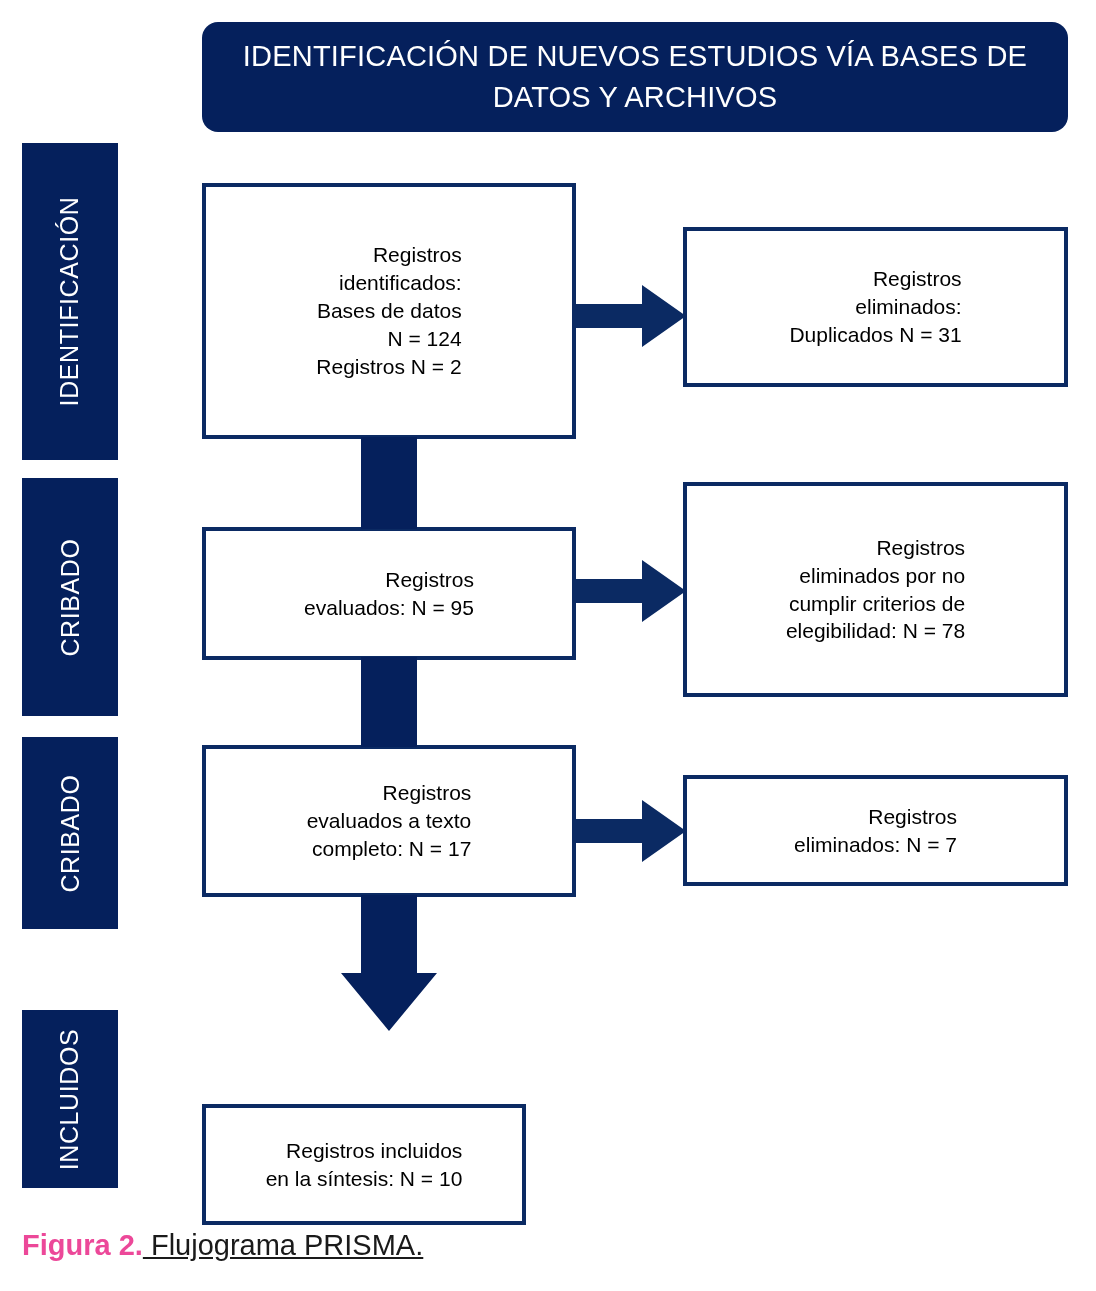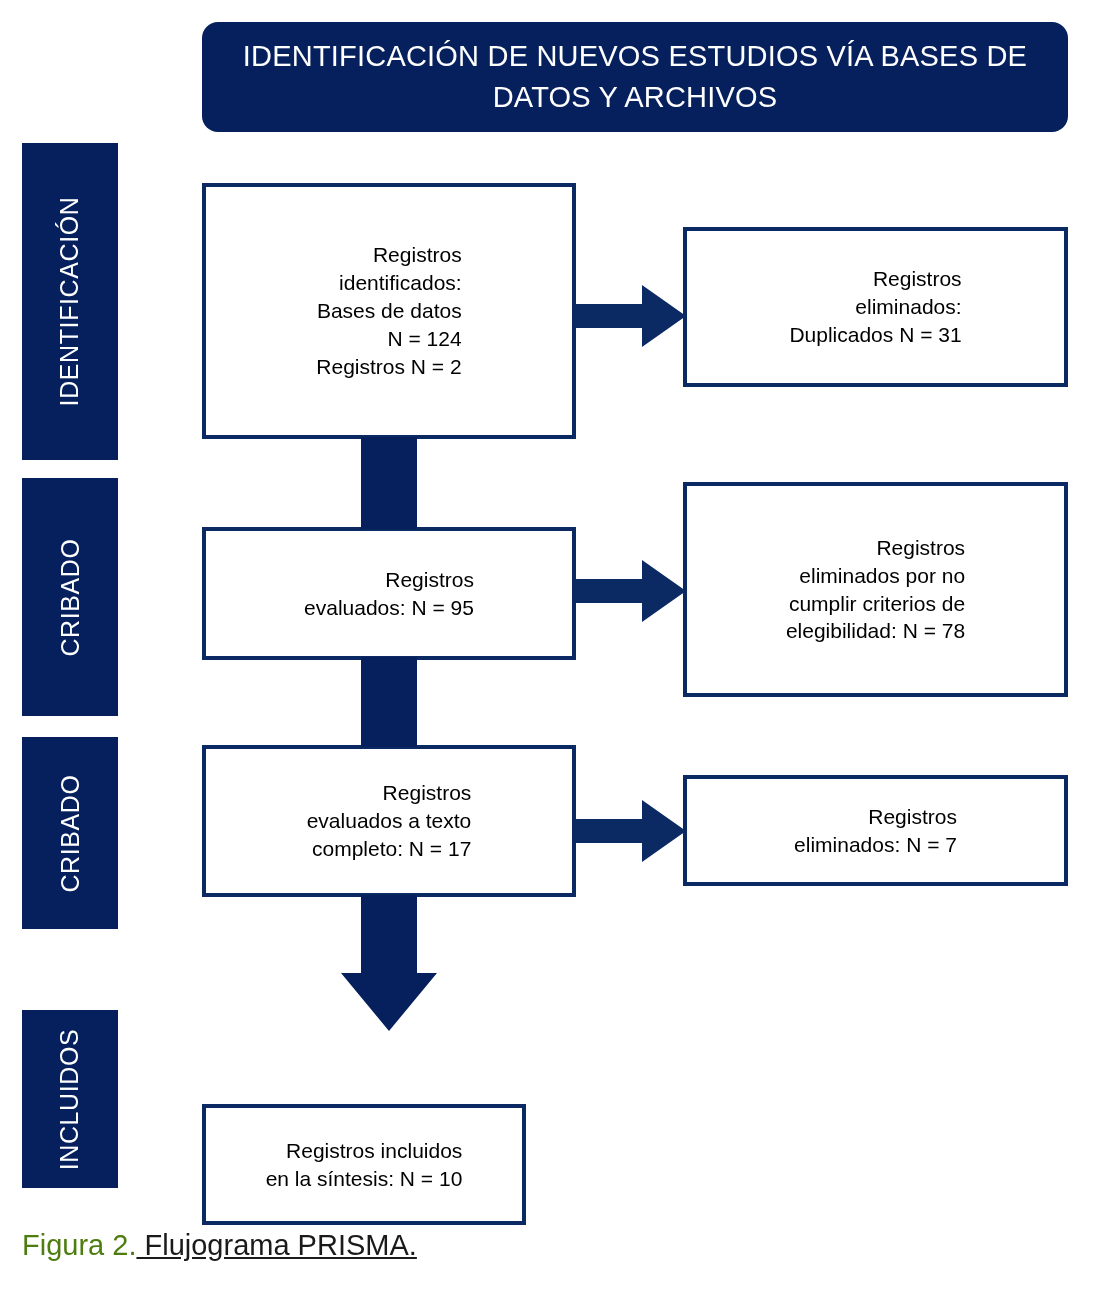--- a/index.html
+++ b/index.html
@@ -116,22 +116,22 @@
   .caption {
     position: absolute;
     left: 22px;
     top: 1228px;
     font-size: 29px;
     line-height: 1.2;
     color: #000000;
     white-space: nowrap;
   }
   .caption .caption-label {
-    color: #4d7c0f;
-    font-weight: normal;
+    color: #ec4899;
+    font-weight: bold;
   }
   .caption .caption-text { color: #1a1a1a; text-decoration: underline; }
 </style>
 </head>
 <body>
 
 <div id="canvas">
 
   <div class="header-banner">
     <div class="banner-text">IDENTIFICACIÓN DE NUEVOS ESTUDIOS VÍA BASES DE DATOS Y ARCHIVOS</div>

